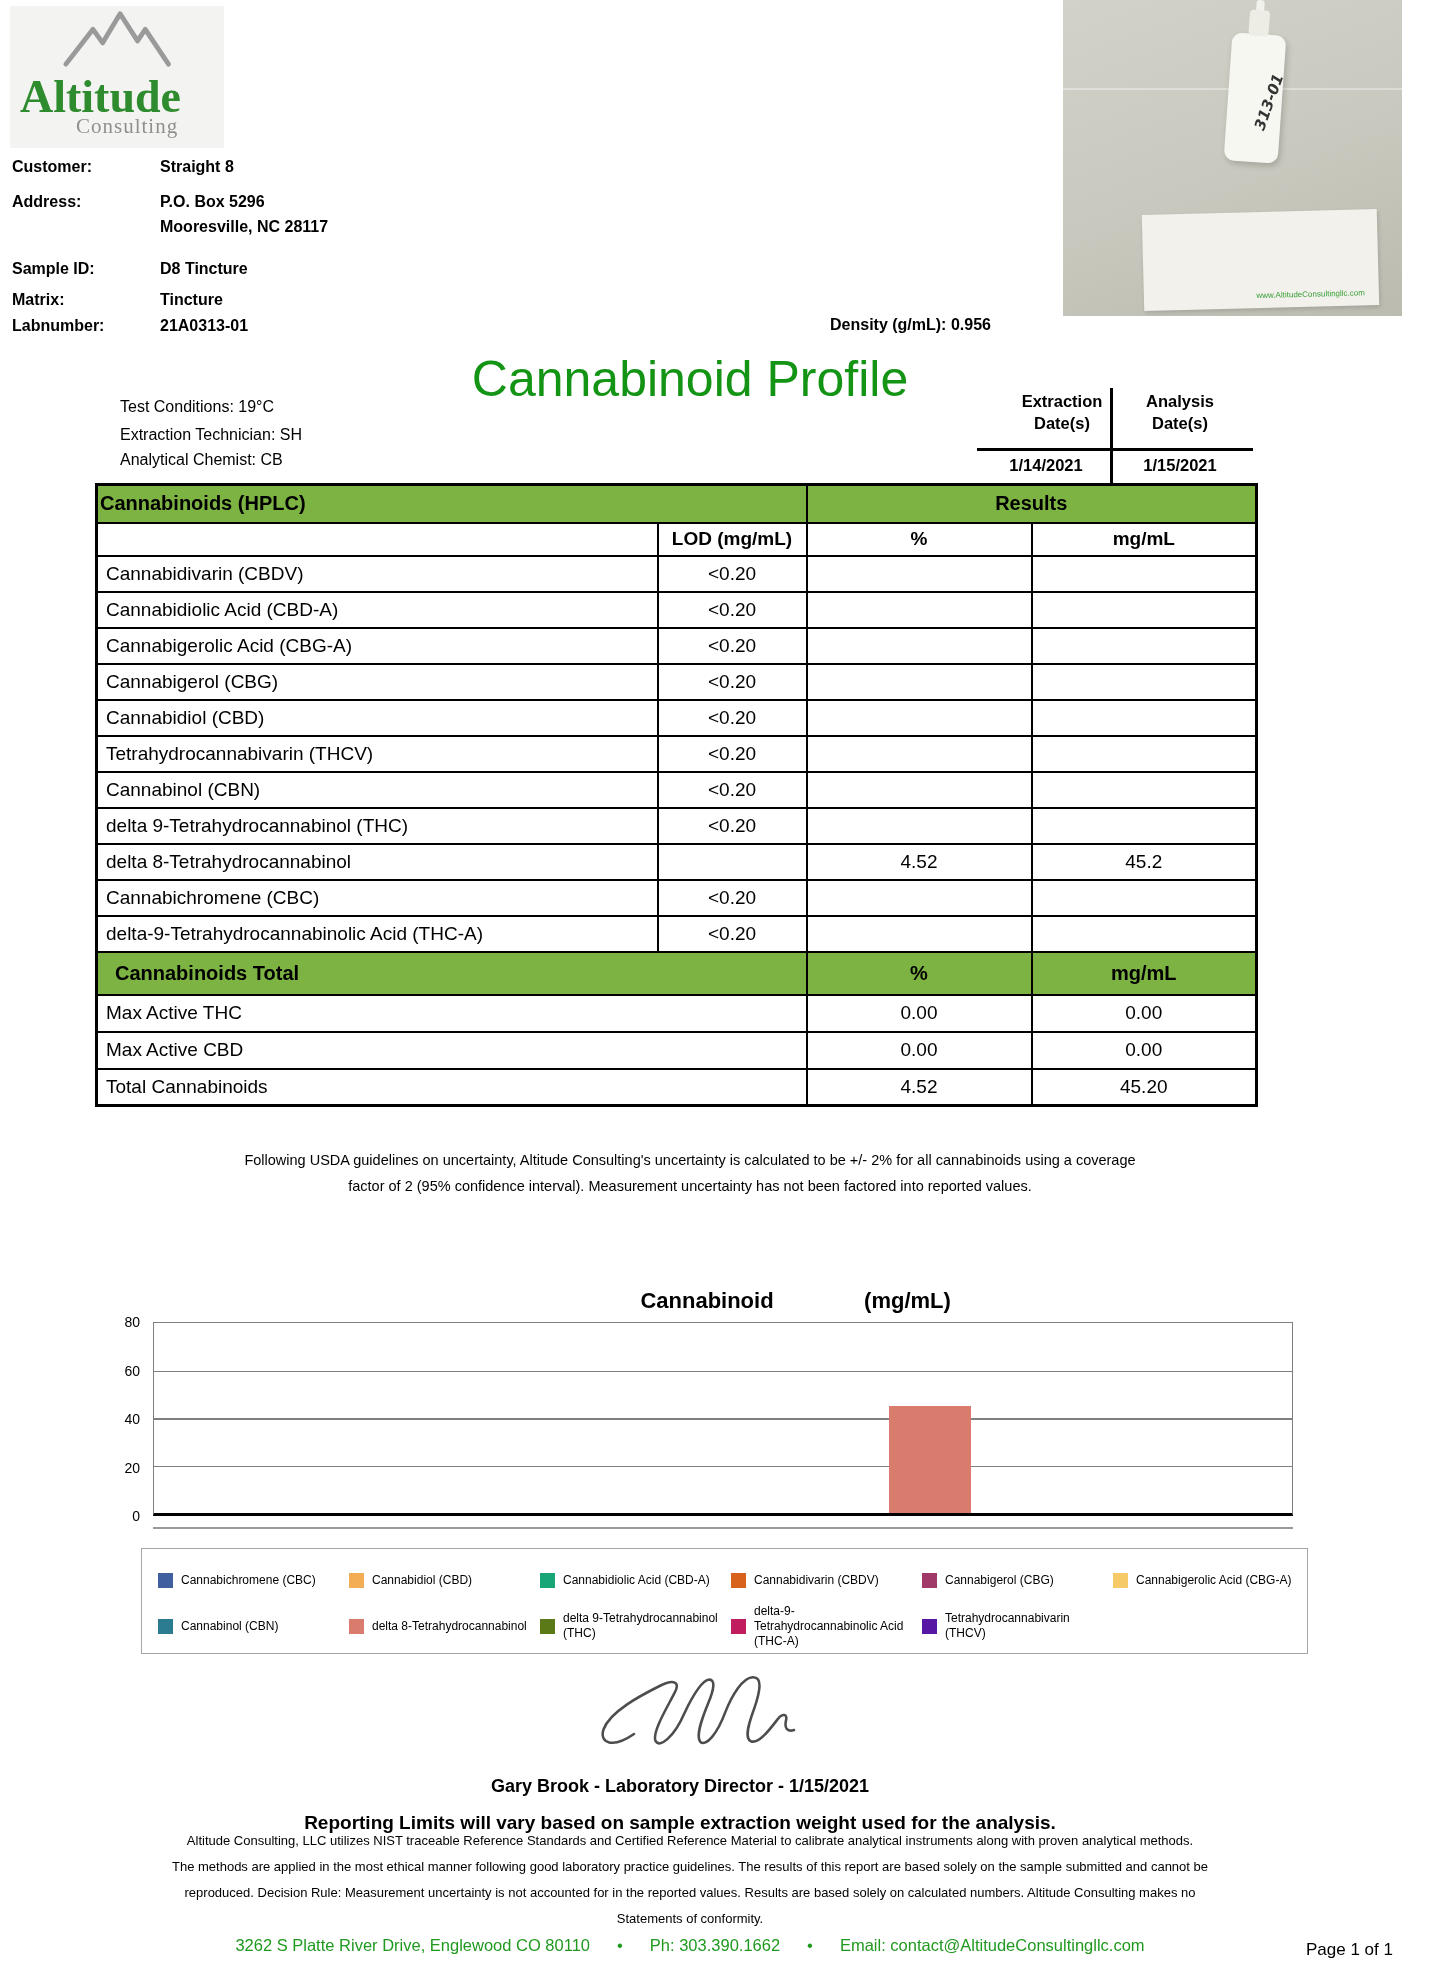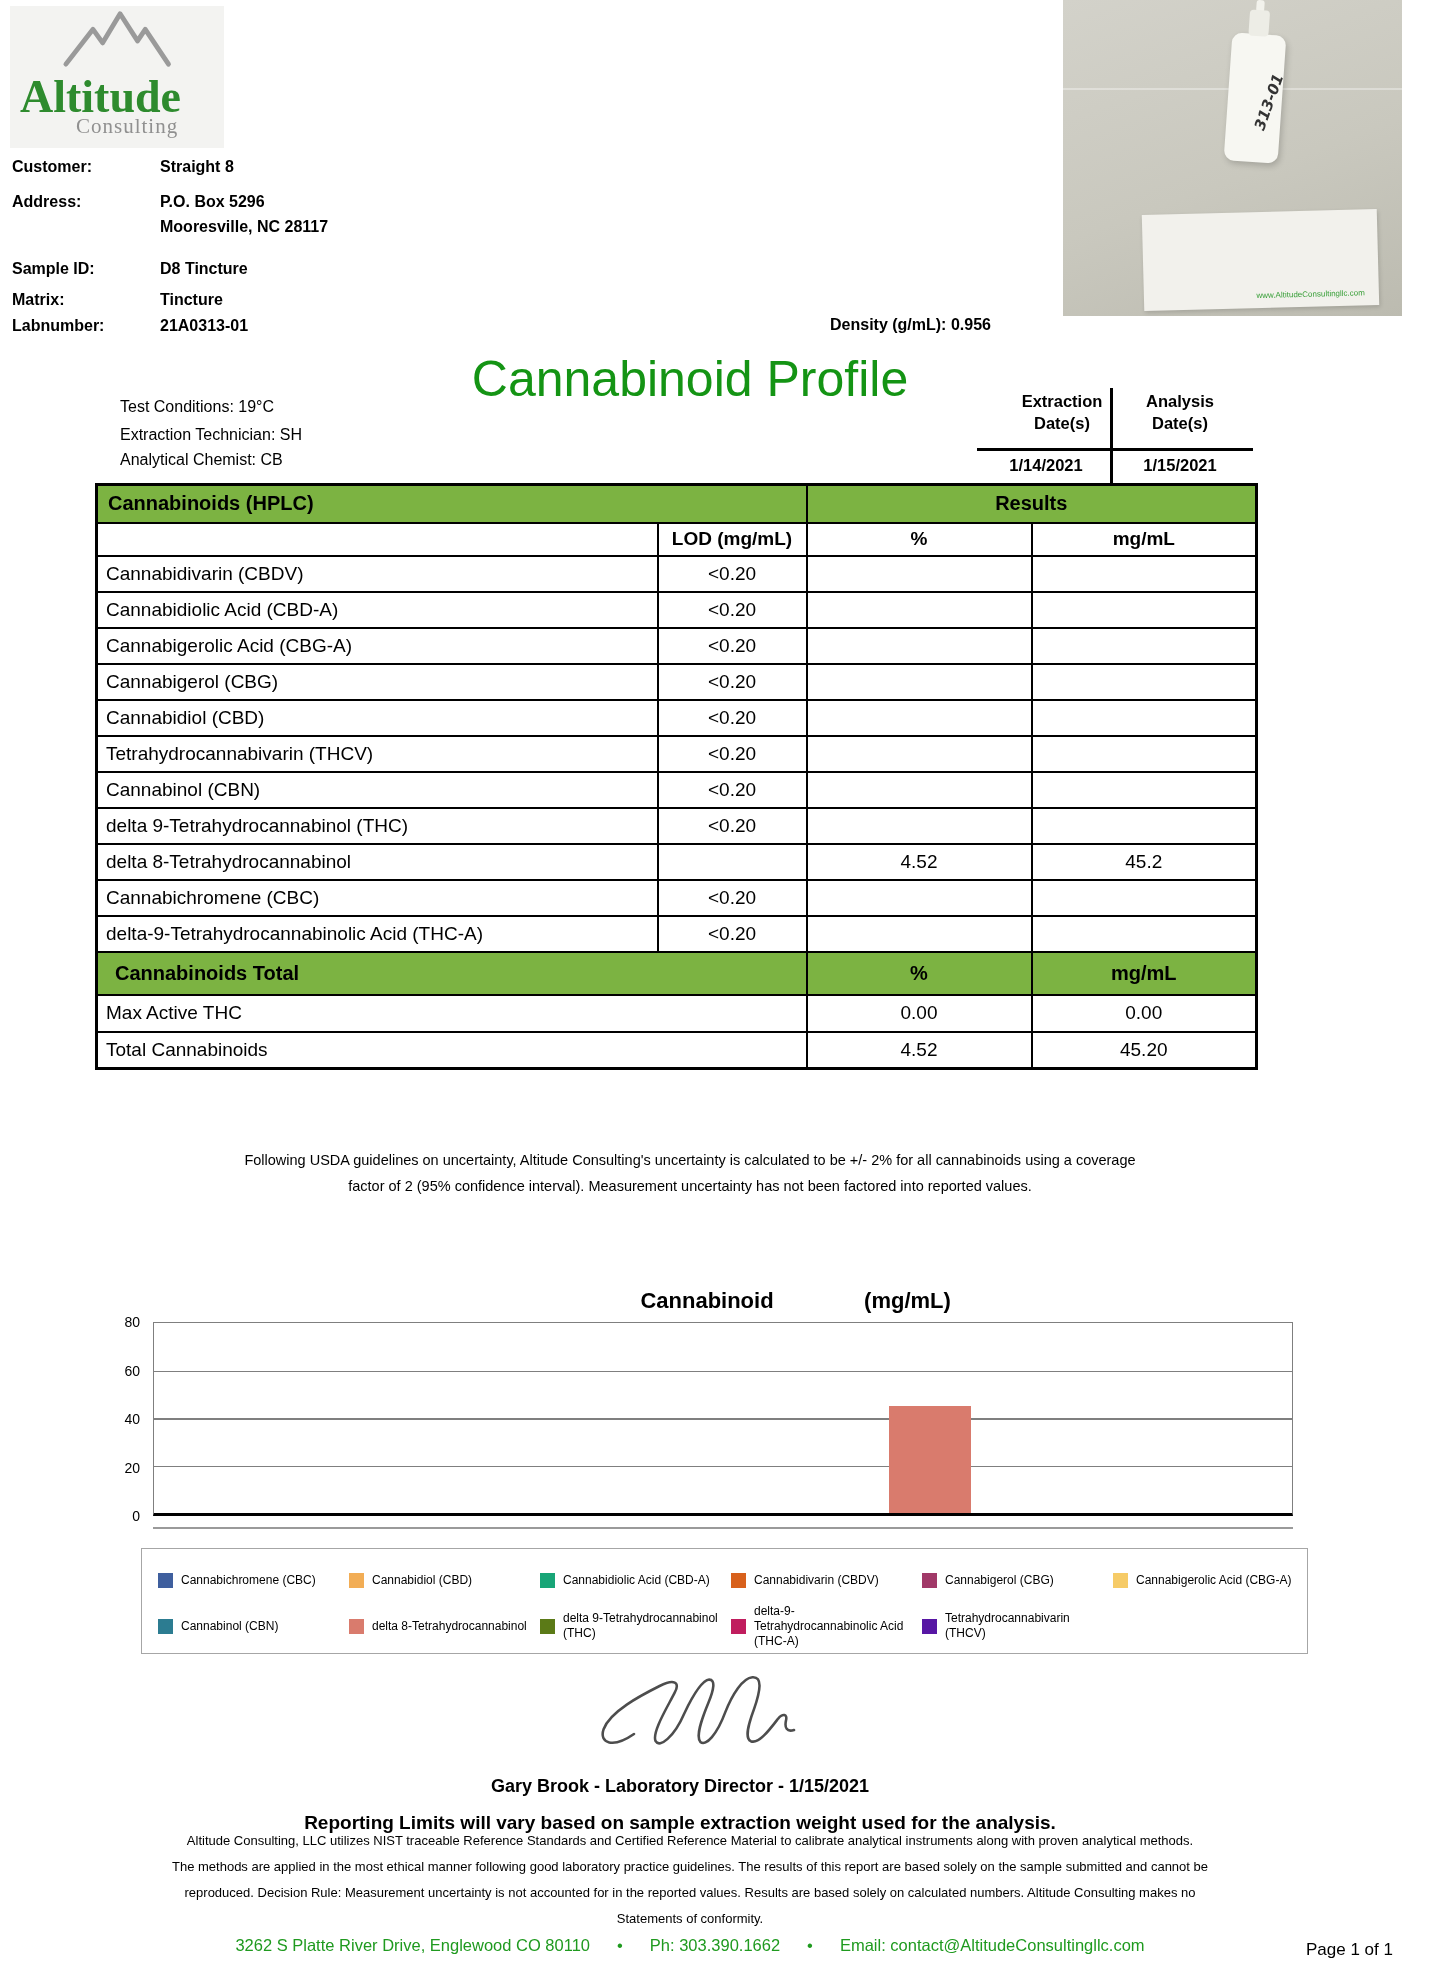--- a/index.html
+++ b/index.html
@@ -46,21 +46,21 @@
 
   
   .main-table{position:absolute;left:95px;top:483px;width:1160px;border-collapse:collapse;table-layout:fixed;border:3px solid #000;}
   .main-table td{border:2.5px solid #000;font-size:19px;padding:0 0 0 8px;vertical-align:middle;}
   .main-table .green{background:var(--header-green);font-weight:bold;font-size:20px;}
   .main-table .center{text-align:center;padding:0;}
   .main-table .bold{font-weight:bold;}
   .main-table tr.hrow1{height:38px;} .main-table tr.hrow2{height:33px;}
   .main-table tr.body-row{height:36px;} .main-table tr.grow2{height:43px;}
   .main-table tr.total-row{height:37px;}
-  .main-table td.name-pad{padding-left:10px;}
+  .main-table td.name-pad{padding-left:2px;}
 
   .footnote{position:absolute;left:50px;top:1147px;width:1280px;text-align:center;font-size:14.5px;line-height:26px;}
 
   
   .chart-title{position:absolute;top:1288px;font-weight:bold;font-size:22px;text-align:center;}
   .chart-title.main{left:607px;width:200px;}
   .chart-title.unit{left:840px;width:135px;}
   .chart-plot{position:absolute;left:153px;top:1322px;width:1140px;height:194px;border:1.5px solid #7f7f7f;border-bottom:3px solid #000;}
   .gridline{position:absolute;left:0;width:100%;height:1.5px;background:#7f7f7f;}
   .chart-frame-bottom{position:absolute;left:153px;top:1527px;width:1140px;height:1.5px;background:#9a9a9a;}
@@ -232,20 +232,25 @@
         <td class="green center">mg/mL</td>
       </tr>
     </tbody>
     <tbody>
         <tr class="total-row">
           <td colspan="2">Max Active THC</td>
           <td class="center">0.00</td>
           <td class="center">0.00</td>
         </tr>
         <tr class="total-row">
+          <td colspan="2">Max Active CBD</td>
+          <td class="center">0.00</td>
+          <td class="center">0.00</td>
+        </tr>
+        <tr class="total-row">
           <td colspan="2">Total Cannabinoids</td>
           <td class="center">4.52</td>
           <td class="center">45.20</td>
         </tr>
       </tbody>
   </table>
 
   <div class="footnote">
     <div>Following USDA guidelines on uncertainty, Altitude Consulting's uncertainty is calculated to be +/- 2% for all cannabinoids using a coverage</div>
     <div>factor of 2 (95% confidence interval). Measurement uncertainty has not been factored into reported values.</div>

